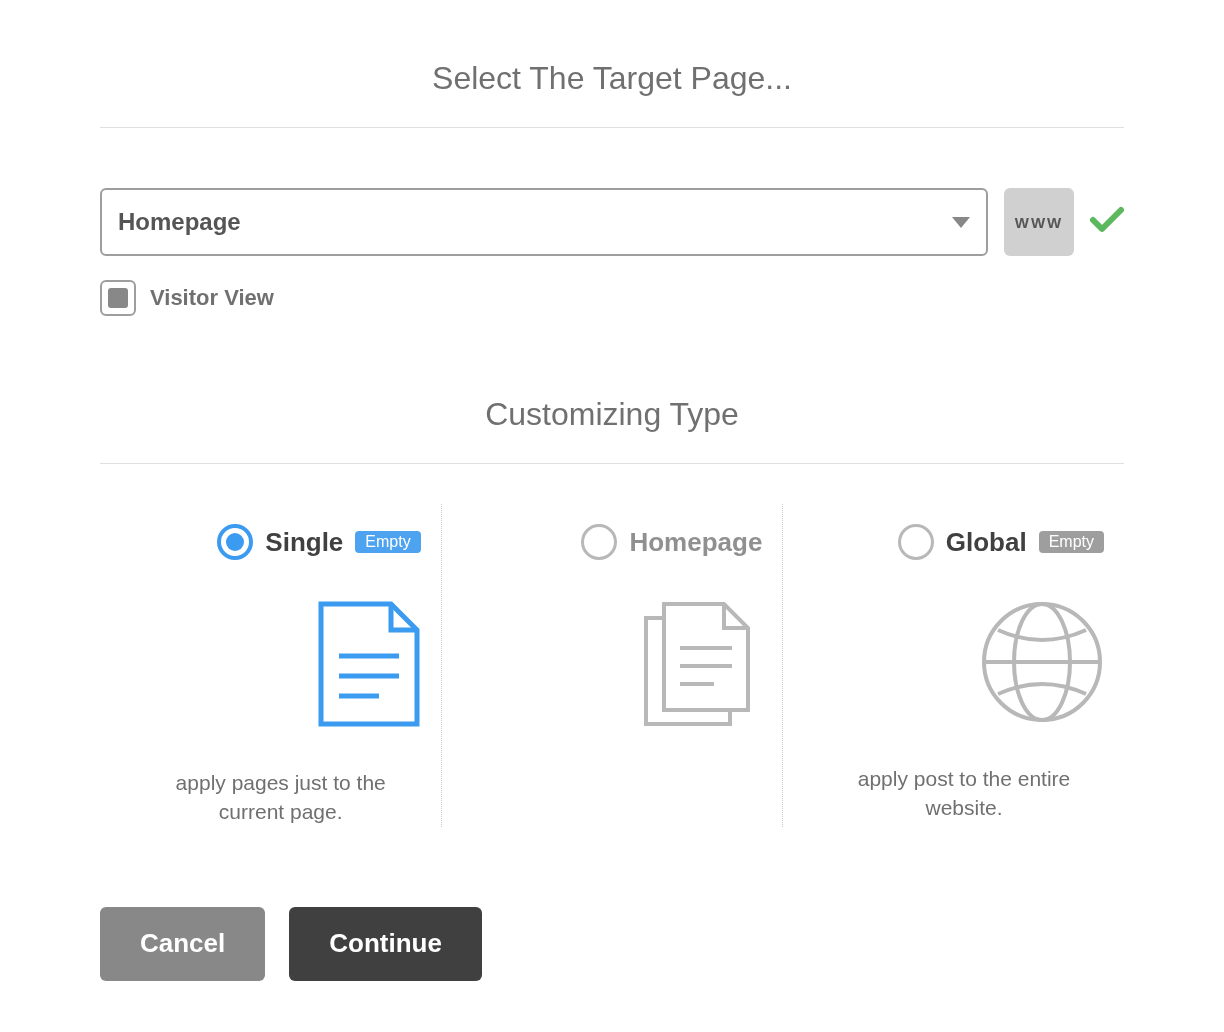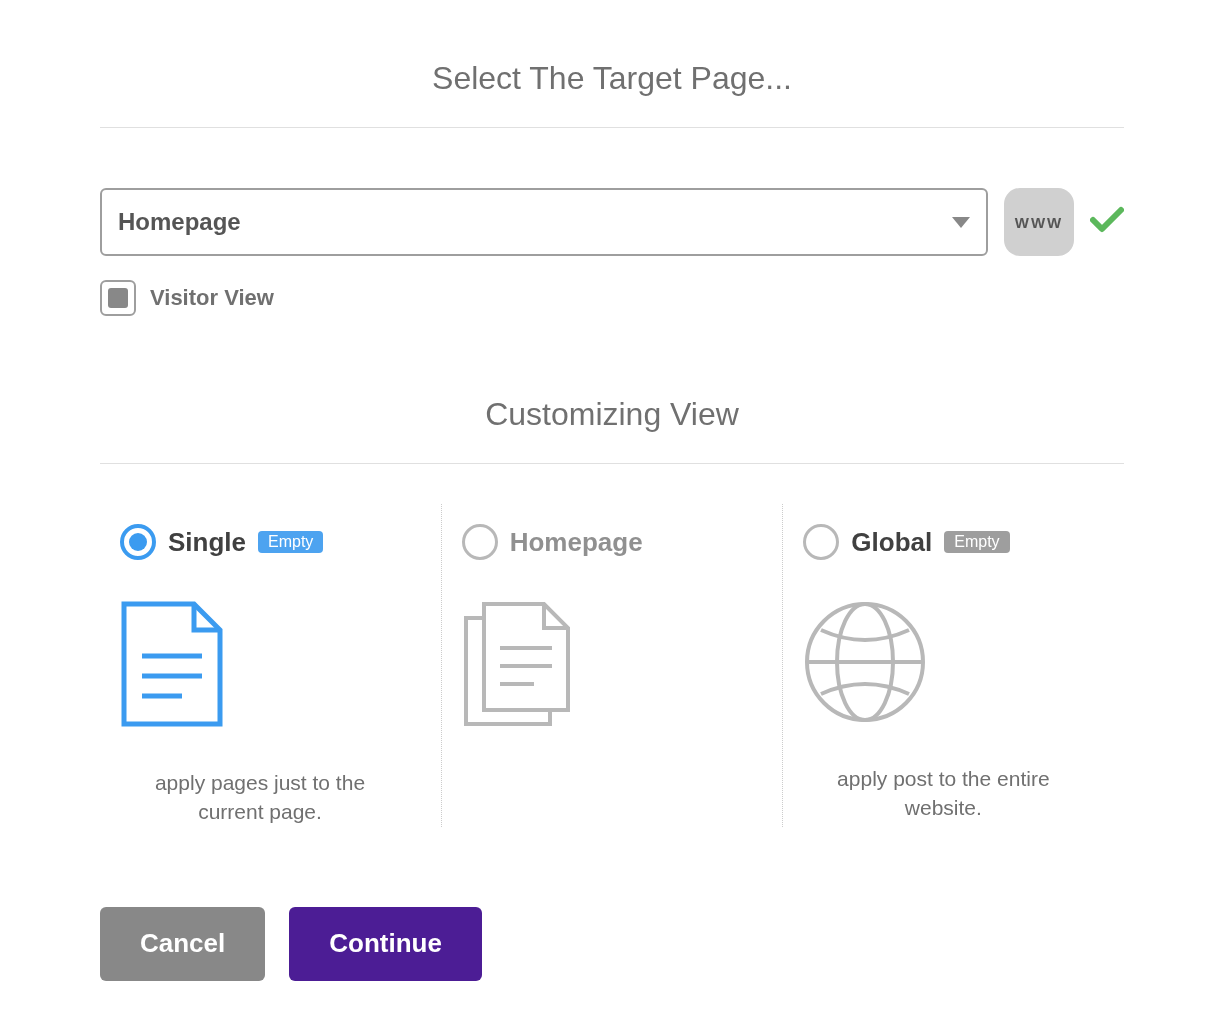--- a/index.html
+++ b/index.html
@@ -65,21 +65,21 @@
       height: 0;
       border-left: 9px solid transparent;
       border-right: 9px solid transparent;
       border-top: 11px solid #888888;
     }
     
     .www-button {
       width: 70px;
       height: 68px;
       background: #d0d0d0;
-      border-radius: 16px;
+      border-radius: 6px;
       display: flex;
       align-items: center;
       justify-content: center;
       font-size: 15px;
       font-weight: 600;
       letter-spacing: 2px;
       color: #555555;
       cursor: pointer;
     }
     
@@ -117,21 +117,21 @@
     .options-row {
       display: flex;
       padding-top: 40px;
       padding-bottom: 60px;
     }
     
     .option-card {
       flex: 1;
       display: flex;
       flex-direction: column;
-      align-items: flex-start;
+      align-items: flex-end;
       padding: 20px 20px 0 20px;
       cursor: pointer;
     }
     
     .option-card:not(:last-child) {
       border-right: 1px dotted #cccccc;
     }
     
     .option-header {
       display: flex;
@@ -224,21 +224,21 @@
       font-weight: 600;
       cursor: pointer;
     }
     
     .btn-cancel {
       background: #888888;
       color: #ffffff;
     }
     
     .btn-continue {
-      background: #4c1d95;
+      background: #404040;
       color: #ffffff;
     }
   </style>
 </head>
 <body>
 
 <div class="container">
 
   <h2 class="section-title">Select The Target Page...</h2>
   <div class="divider"></div>
@@ -256,21 +256,21 @@
     </div>
   </div>
 
   <div class="checkbox-row">
     <div class="checkbox">
       <div class="checkbox-inner"></div>
     </div>
     <span class="checkbox-label">Visitor View</span>
   </div>
 
-  <h2 class="section-title">Customizing View</h2>
+  <h2 class="section-title">Customizing Type</h2>
   <div class="divider"></div>
 
   <div class="options-row">
 
     <div class="option-card">
       <div class="option-header">
         <div class="radio radio-selected">
           <div class="radio-selected-inner"></div>
         </div>
         <span class="option-title">Single</span>

